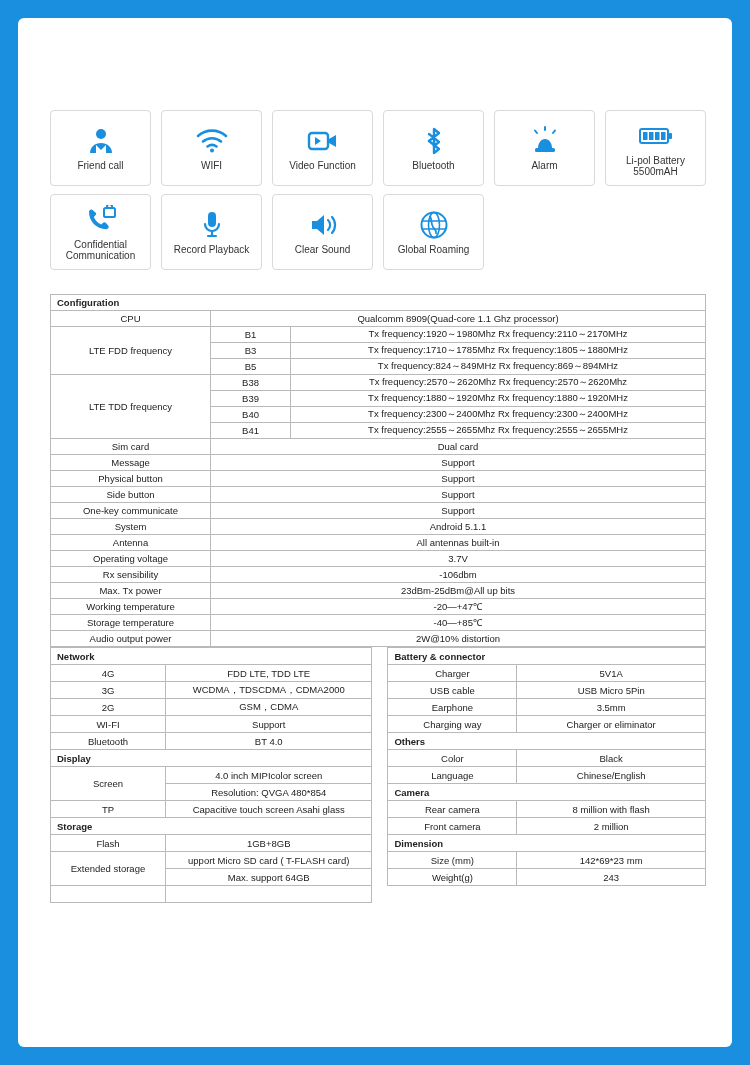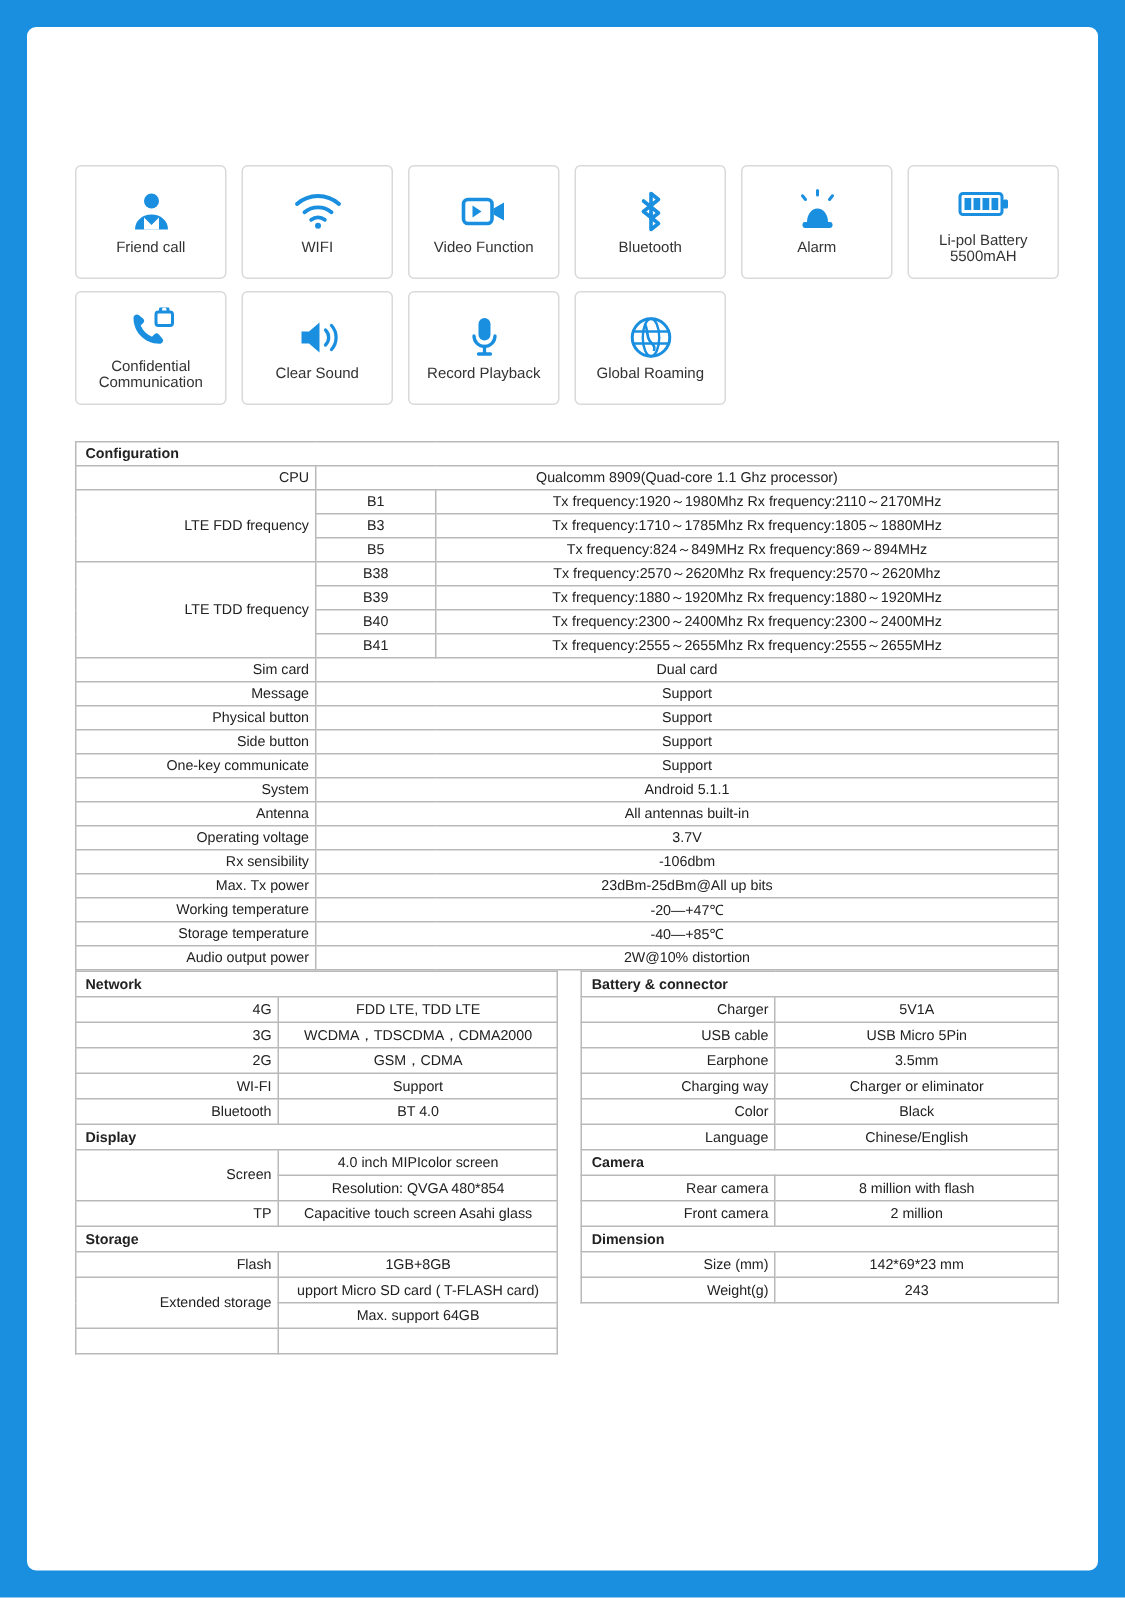--- a/index.html
+++ b/index.html
@@ -76,21 +76,21 @@
     text-align: center;
     height: 15px;
     box-sizing: border-box;
   }
   .hdr {
     text-align: left;
     font-weight: bold;
     padding-left: 6px;
   }
   .lbl {
-    text-align: right;
+    text-align: center;
     padding-left: 4px;
   }
   #config-table {
     width: 656px;
     margin-bottom: 0;
     margin-top: 24px;
   }
   #config-table td { height: 16px; }
 
   .two-col {
@@ -189,38 +189,38 @@
             <path d="M5 7c0-2 2-3 3.5-2l3 2.5c1 1 .8 2-.2 3l-1.5 1.5c1.5 3.5 4 6 7.5 7.5l1.5-1.5c1-1 2-1.2 3-.2l2.5 3c1 1.4 0 3.4-2 3.4C12 24 5 16 5 7z" fill="#1a8fe0"></path>
             <rect x="20" y="3" width="11" height="9" rx="1.6" fill="none" stroke="#1a8fe0" stroke-width="2"></rect>
             <path d="M23 3V1.5a2.5 2.5 0 015 0V3" fill="none" stroke="#1a8fe0" stroke-width="2"></path>
           </svg>
         </div>
         <div class="feature-label">Confidential Communication</div>
       </div>
 
       <div class="feature-cell">
         <div class="feature-icon">
+          <svg width="24" height="32" viewBox="0 0 24 32">
+            <rect x="8" y="3" width="8" height="15" rx="4" fill="#1a8fe0"></rect>
+            <path d="M5 15a7 7 0 0014 0" fill="none" stroke="#1a8fe0" stroke-width="2.2" stroke-linecap="round"></path>
+            <path d="M12 22v5M8 27h8" stroke="#1a8fe0" stroke-width="2.2" stroke-linecap="round"></path>
+          </svg>
+        </div>
+        <div class="feature-label">Record Playback</div>
+      </div>
+
+      <div class="feature-cell">
+        <div class="feature-icon">
           <svg width="32" height="28" viewBox="0 0 32 28">
             <path d="M5 10h5l7-6v20l-7-6H5z" fill="#1a8fe0"></path>
             <path d="M21 9a7 7 0 010 10" fill="none" stroke="#1a8fe0" stroke-width="2.2" stroke-linecap="round"></path>
             <path d="M25 6a12 12 0 010 16" fill="none" stroke="#1a8fe0" stroke-width="2.2" stroke-linecap="round"></path>
           </svg>
         </div>
         <div class="feature-label">Clear Sound</div>
-      </div>
-
-      <div class="feature-cell">
-        <div class="feature-icon">
-          <svg width="24" height="32" viewBox="0 0 24 32">
-            <rect x="8" y="3" width="8" height="15" rx="4" fill="#1a8fe0"></rect>
-            <path d="M5 15a7 7 0 0014 0" fill="none" stroke="#1a8fe0" stroke-width="2.2" stroke-linecap="round"></path>
-            <path d="M12 22v5M8 27h8" stroke="#1a8fe0" stroke-width="2.2" stroke-linecap="round"></path>
-          </svg>
-        </div>
-        <div class="feature-label">Record Playback</div>
       </div>
 
       <div class="feature-cell">
         <div class="feature-icon">
           <svg width="30" height="30" viewBox="0 0 30 30">
             <circle cx="15" cy="15" r="12.5" fill="none" stroke="#1a8fe0" stroke-width="2"></circle>
             <ellipse cx="15" cy="15" rx="5.5" ry="12.5" fill="none" stroke="#1a8fe0" stroke-width="1.6"></ellipse>
             <path d="M3 11h24M3 19h24" stroke="#1a8fe0" stroke-width="1.6"></path>
             <path d="M11 6c2 4 1 8 3 11s4 3 3 7" fill="none" stroke="#1a8fe0" stroke-width="1.8"></path>
           </svg>
@@ -329,21 +329,21 @@
 
     <div class="two-col">
 
       <div class="col-left">
         <table>
           <tbody>
               <tr>
             <td class="hdr" colspan="2">Network</td>
           </tr>
           <tr>
-            <td class="lbl" style="width:135px">4G</td>
+            <td class="lbl" style="width:115px">4G</td>
             <td>FDD LTE, TDD LTE</td>
           </tr>
           <tr>
             <td class="lbl">3G</td>
             <td>WCDMA，TDSCDMA，CDMA2000</td>
           </tr>
           <tr>
             <td class="lbl">2G</td>
             <td>GSM，CDMA</td>
           </tr>
@@ -410,20 +410,23 @@
           <tr>
             <td class="lbl">Earphone</td>
             <td>3.5mm</td>
           </tr>
           <tr>
             <td class="lbl">Charging way</td>
             <td>Charger or eliminator</td>
           </tr>
 
           <tr>
+            <td class="hdr" colspan="2">Others</td>
+          </tr>
+          <tr>
             <td class="lbl">Color</td>
             <td>Black</td>
           </tr>
           <tr>
             <td class="lbl">Language</td>
             <td>Chinese/English</td>
           </tr>
 
           <tr>
             <td class="hdr" colspan="2">Camera</td>

